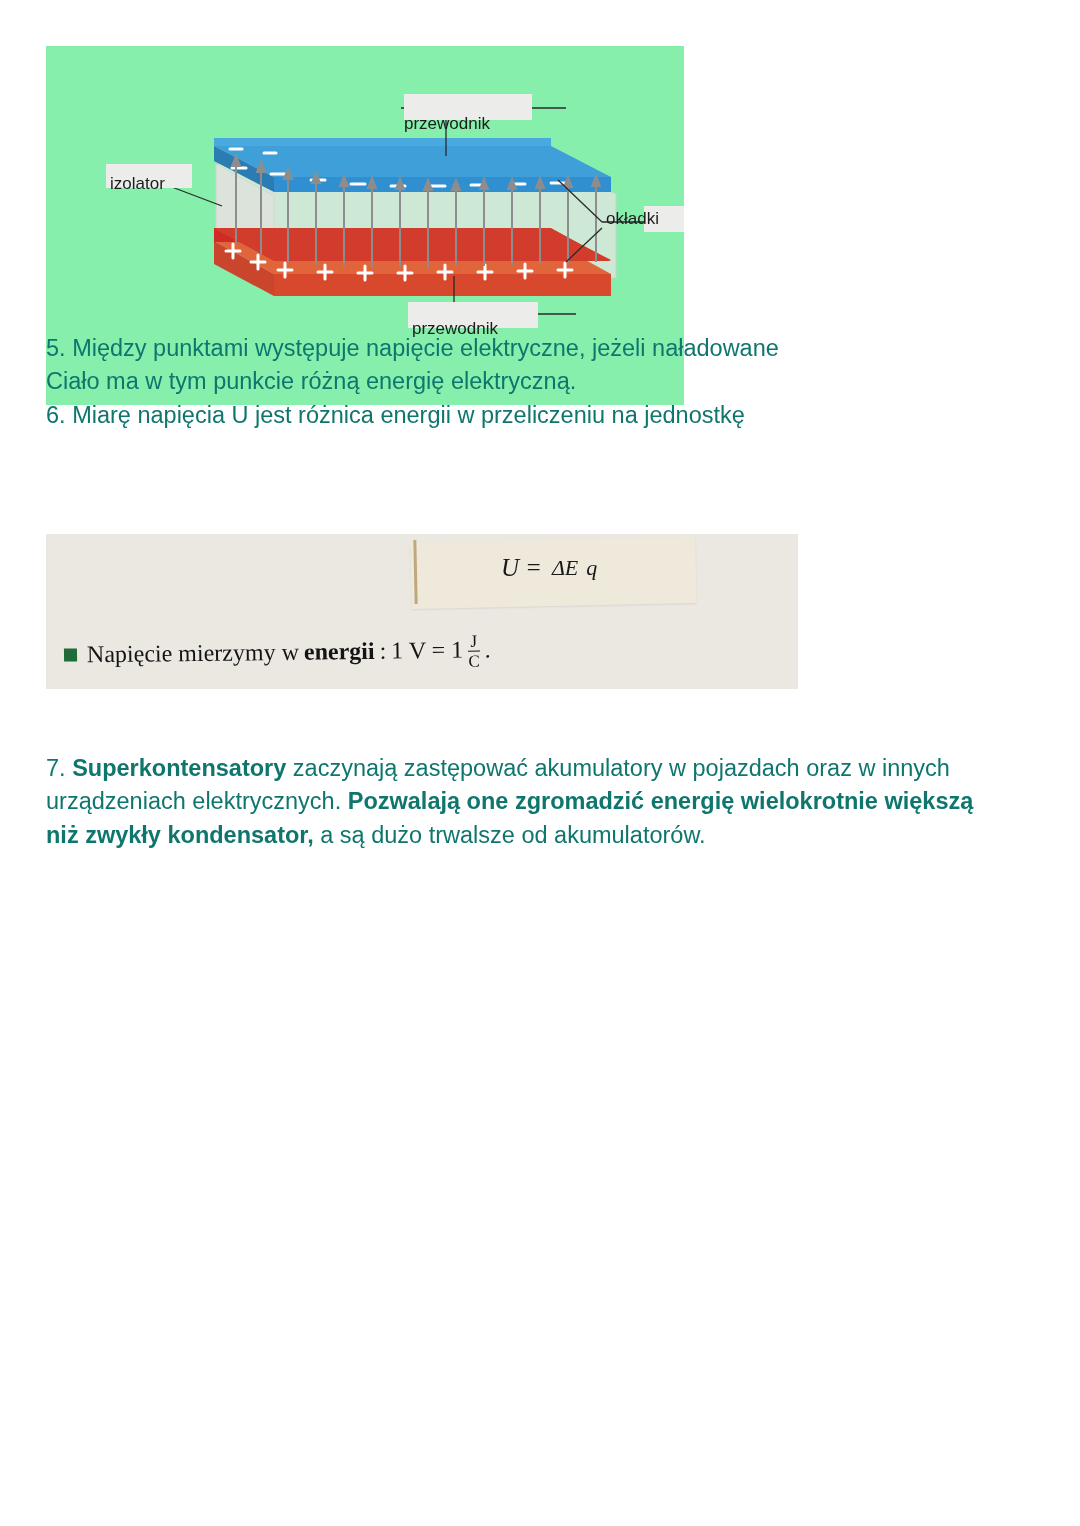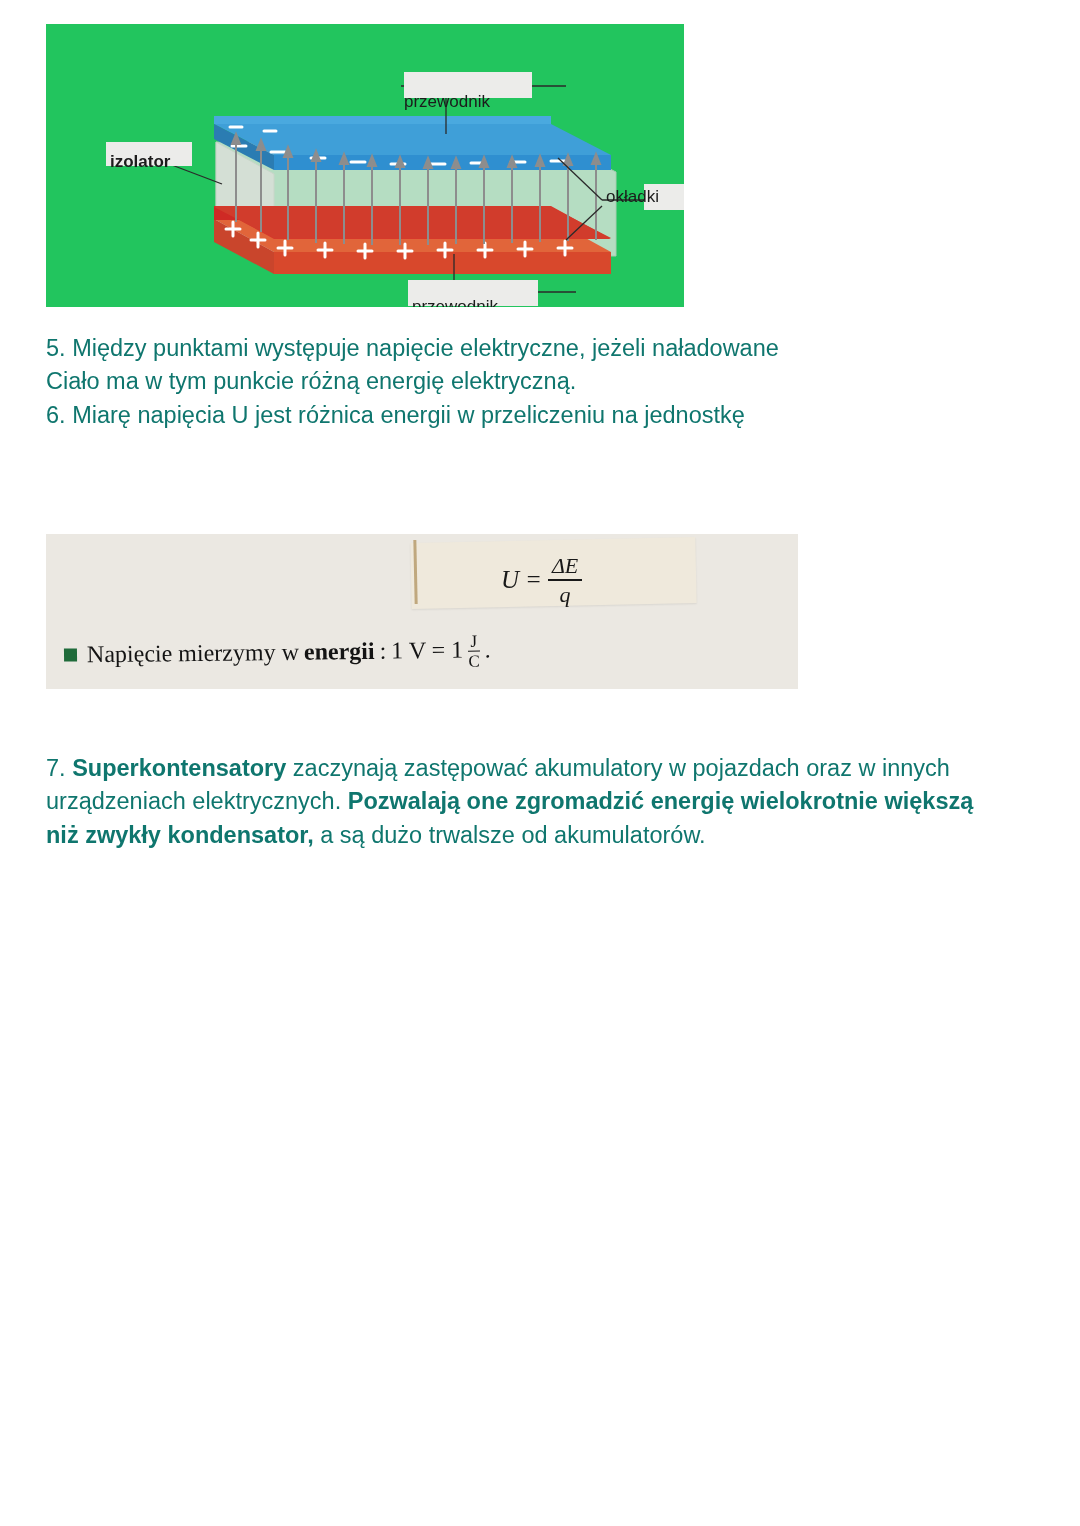--- a/index.html
+++ b/index.html
@@ -18,39 +18,39 @@
   .page {
     position: absolute;
     inset: 0;
     padding: 0;
   }
 
   
   .figure-capacitor {
     position: absolute;
     left: 46px;
-    top: 24px;
+    top: 46px;
     width: 638px;
-    height: 283px;
-    background: #22c55e;
+    height: 359px;
+    background: #86efac;
     overflow: hidden;
   }
   .fig-canvas {
     position: absolute;
     inset: 0;
   }
   .fig-label {
     position: absolute;
     font-family: "Liberation Sans", sans-serif;
     font-size: 17px;
     color: #1c1c1c;
     white-space: nowrap;
   }
   .lbl-przewodnik-top { left: 358px; top: 68px; }
-  .lbl-izolator { left: 64px; top: 128px; font-weight: bold; }
+  .lbl-izolator { left: 64px; top: 128px; }
   .lbl-okladki { left: 560px; top: 163px; }
   .lbl-przewodnik-bottom { left: 366px; top: 273px; }
 
   
   .text-block {
     position: absolute;
     left: 46px;
     width: 960px;
     font-size: 23.5px;
     line-height: 1.42;
@@ -97,21 +97,21 @@
     font-family: "Liberation Serif", serif;
     font-style: italic;
     font-size: 25px;
     color: #191919;
     display: flex;
     align-items: center;
     gap: 6px;
   }
   .frac {
     display: inline-flex;
-    flex-direction: column;
+    flex-direction: row;
     align-items: center;
     font-style: italic;
     line-height: 1.05;
   }
   .frac .num { font-size: 22px; padding: 0 4px; }
   .frac .bar {
     width: 100%;
     height: 1.6px;
     background: #191919;
     margin: 2px 0;

